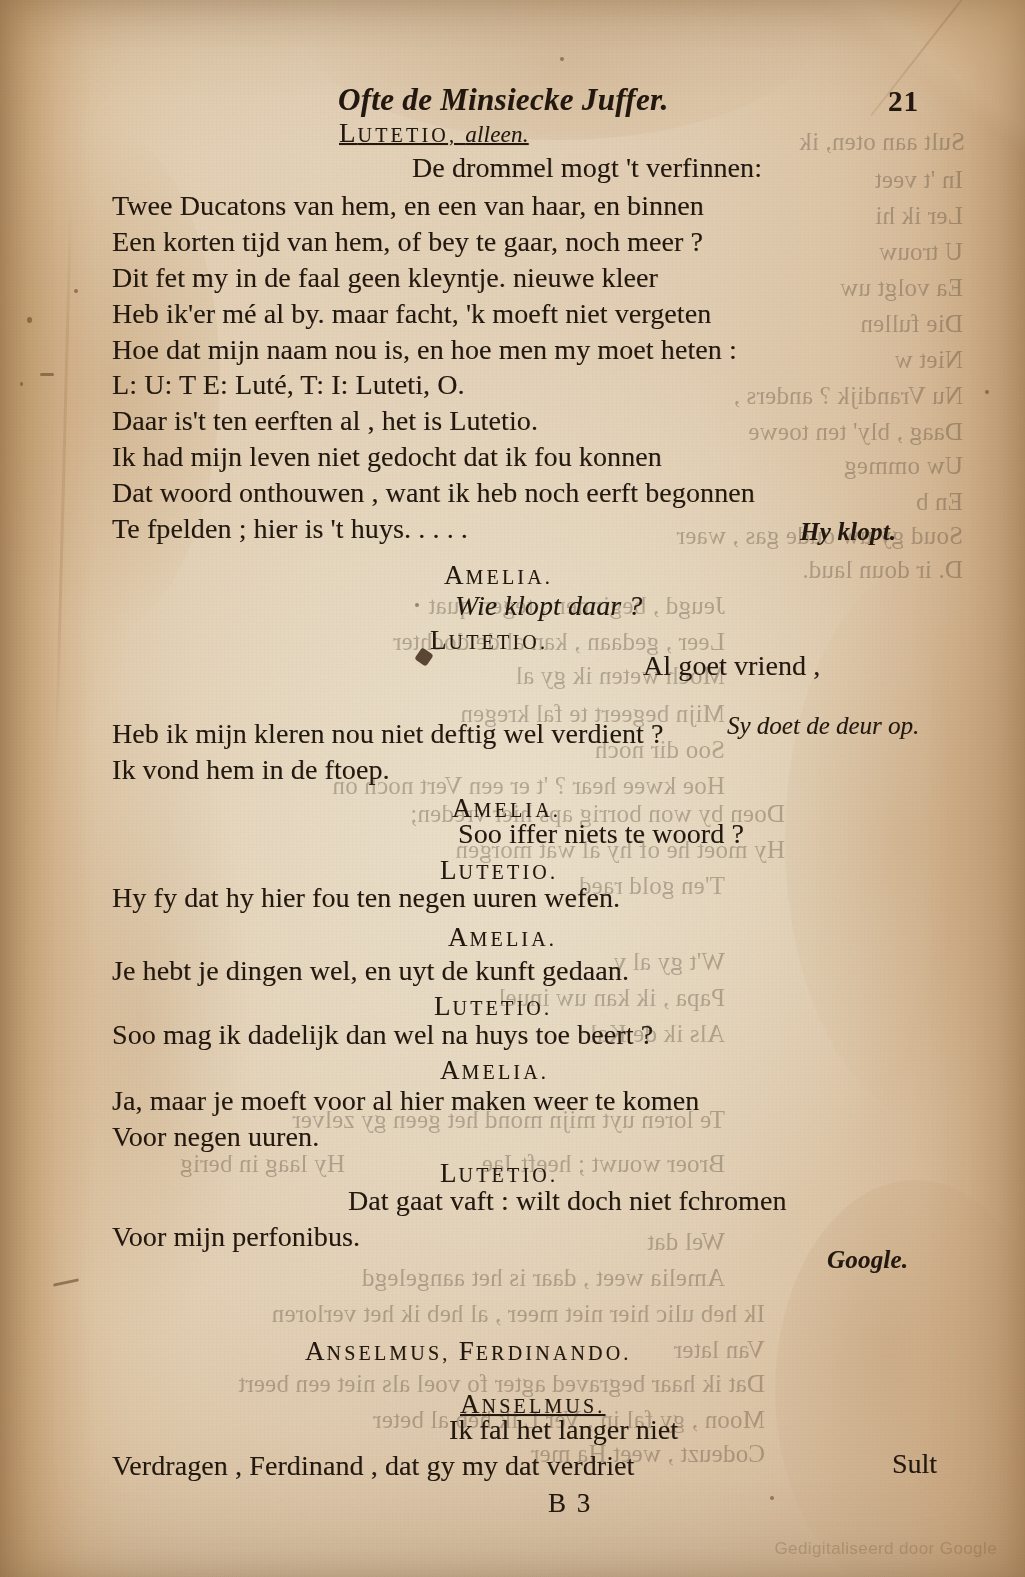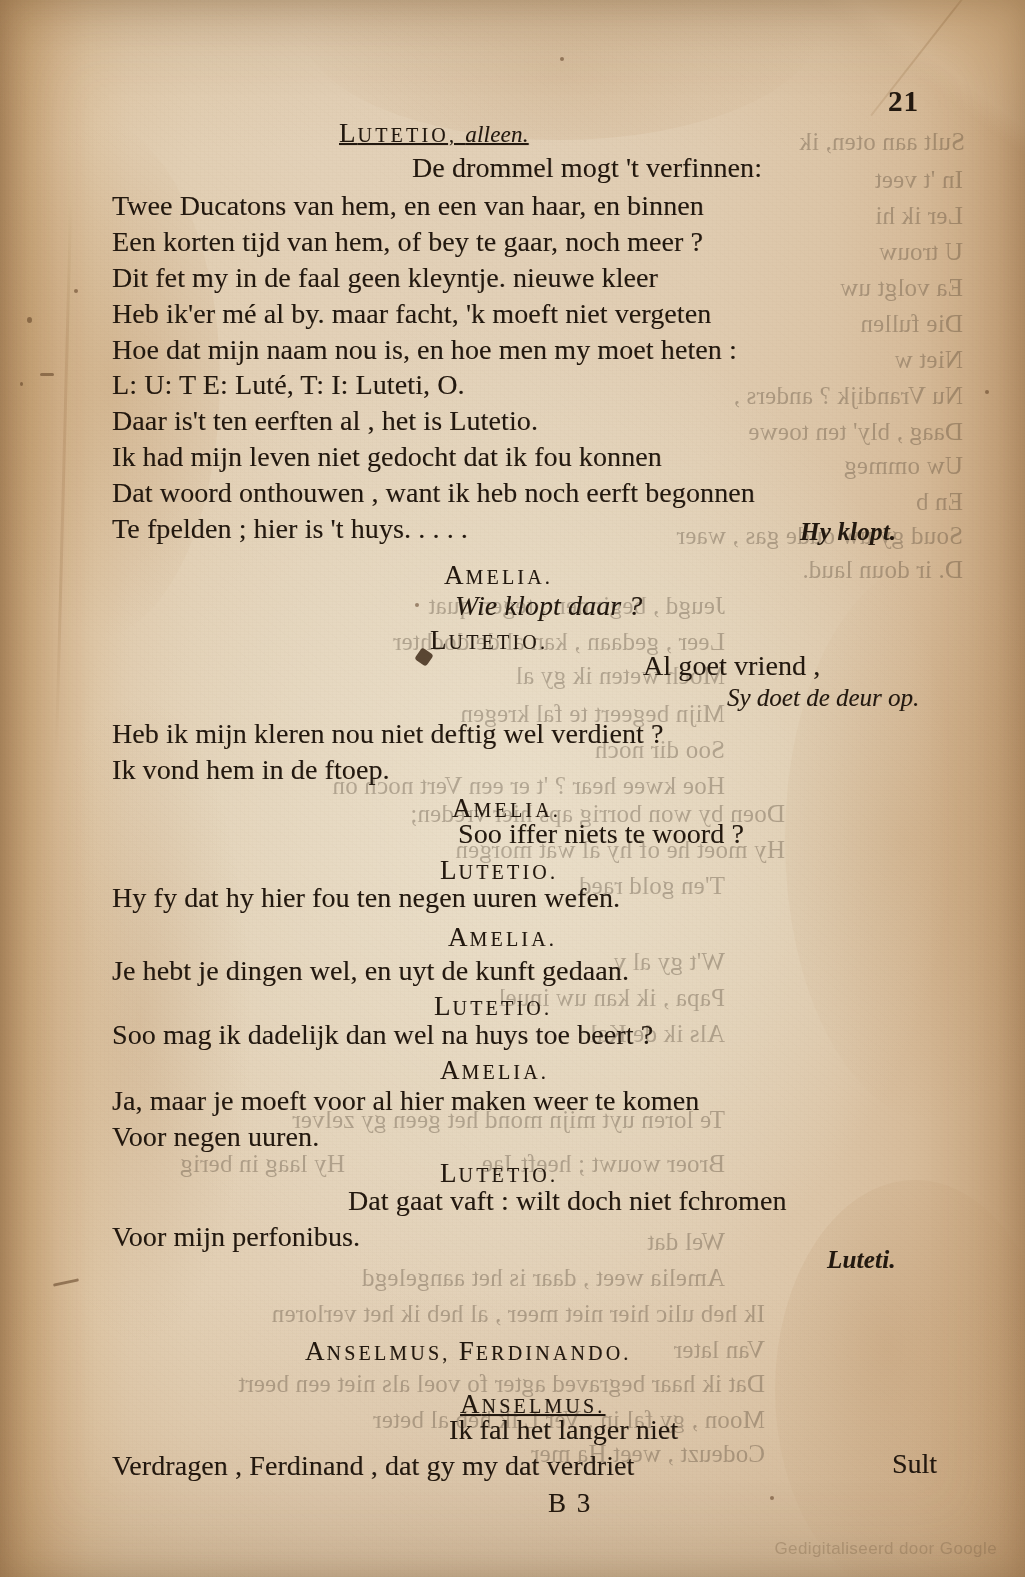--- a/index.html
+++ b/index.html
@@ -158,20 +158,21 @@
   }
   .stage {
     font-style: italic;
     font-weight: bold;
     font-size: 25px;
     letter-spacing: 0.2px;
   }
   .stage-plain {
     font-style: italic;
     font-size: 25px;
+    margin-top: 28px;
   }
   .sig {
     font-size: 27px;
     letter-spacing: 2px;
   }
   .catchword {
     font-size: 28px;
     font-weight: normal;
   }
 
@@ -249,20 +250,21 @@
   <div class="speck" style="left:74px;  top:289px; width:4px; height:4px;"></div>
   <div class="speck" style="left:20px;  top:382px; width:3px; height:4px;"></div>
   <div class="speck" style="left:40px;  top:373px; width:14px; height:3px; border-radius:2px;"></div>
   <div class="speck" style="left:415px; top:603px; width:4px; height:4px;"></div>
   <div class="speck" style="left:417px; top:650px; width:14px; height:14px; border-radius:3px; transform:rotate(35deg); background:rgba(58,38,20,0.82);"></div>
   <div class="speck" style="left:53px;  top:1281px; width:26px; height:3px; border-radius:2px; transform:rotate(-12deg);"></div>
   <div class="speck" style="left:770px; top:1496px; width:4px; height:4px;"></div>
   <div class="speck" style="left:560px; top:57px;  width:4px; height:4px;"></div>
   <div class="speck" style="left:985px; top:390px; width:4px; height:4px;"></div>
 
+  <div class="ink hdr-title" style="left:338px; top:82px;">Ofte de Minsiecke Juffer.</div>
   <div class="ink hdr-folio" style="left:888px; top:85px;">21</div>
 
   <div id="body-text">
       <div class="ink speaker" style="left: 339px; top: 118px; text-decoration: underline;"><span class="cap">L</span>UTETIO, <span style="font-style:italic;font-size:23px;letter-spacing:0.2px;">alleen.</span></div>
       <div class="ink verse" style="left: 412px; top: 152px;">De drommel mogt 't verfinnen:</div>
       <div class="ink verse" style="left: 112px; top: 190px;">Twee Ducatons van hem,  en een van haar, en binnen</div>
       <div class="ink verse" style="left: 112px; top: 226px;">Een korten tijd van hem,  of bey te gaar,  noch meer ?</div>
       <div class="ink verse" style="left: 112px; top: 262px;">Dit fet my in de faal geen kleyntje.  nieuwe kleer</div>
       <div class="ink verse" style="left: 112px; top: 298px;">Heb ik'er mé al by.  maar facht,  'k moeft niet vergeten</div>
       <div class="ink verse" style="left: 112px; top: 334px;">Hoe dat mijn naam nou is,  en hoe men my moet heten :</div>
@@ -286,21 +288,21 @@
       <div class="ink speaker" style="left: 448px; top: 922px;"><span class="cap">A</span>MELIA.</div>
       <div class="ink verse" style="left: 112px; top: 955px;">Je hebt je dingen wel,  en uyt de kunft gedaan.</div>
       <div class="ink speaker" style="left: 434px; top: 991px;"><span class="cap">L</span>UTETIO.</div>
       <div class="ink verse" style="left: 112px; top: 1019px;">Soo mag ik dadelijk dan wel na huys toe beert ?</div>
       <div class="ink speaker" style="left: 440px; top: 1055px;"><span class="cap">A</span>MELIA.</div>
       <div class="ink verse" style="left: 112px; top: 1085px;">Ja,   maar je moeft voor al hier maken weer te komen</div>
       <div class="ink verse" style="left: 112px; top: 1121px;">Voor negen  uuren.</div>
       <div class="ink speaker" style="left: 440px; top: 1158px;"><span class="cap">L</span>UTETIO.</div>
       <div class="ink verse" style="left: 348px; top: 1185px;">Dat gaat vaft :  wilt doch niet fchromen</div>
       <div class="ink verse" style="left: 112px; top: 1221px;">Voor mijn perfonibus.</div>
-      <div class="ink stage" style="left: 827px; top: 1246px;">Luteti.</div>
+      <div class="ink stage" style="left: 827px; top: 1246px;">Google.</div>
       <div class="ink speaker" style="left: 305px; top: 1336px;"><span class="cap">A</span>NSELMUS, <span class="cap">F</span>ERDINANDO.</div>
       <div class="ink speaker" style="left: 460px; top: 1389px; text-decoration: underline;"><span class="cap">A</span>NSELMUS.</div>
       <div class="ink verse" style="left: 449px; top: 1414px;">Ik fal het langer niet</div>
       <div class="ink verse" style="left: 112px; top: 1450px;">Verdragen ,  Ferdinand ,  dat gy my dat verdriet</div>
     </div>
 
   <div class="ink sig" style="left:548px; top:1488px;">B 3</div>
 
   <div class="ink catchword" style="left:892px; top:1448px;">Sult</div>
 

